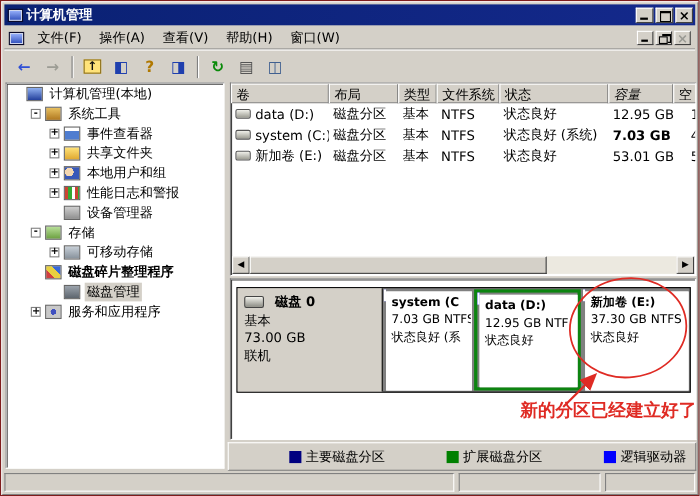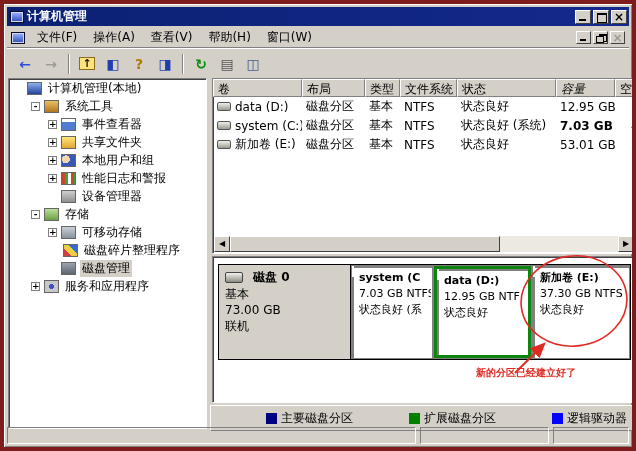--- a/index.html
+++ b/index.html
@@ -1,18 +1,18 @@
 <!DOCTYPE html>
 <html><head>
 <meta charset="utf-8">
 <style>
   html,body{margin:0;padding:0;background:#808080;font-family:"DejaVu Sans",sans-serif;}
   *{box-sizing:border-box;}
   .window{position:relative;width:636px;height:451px;background:#D4D0C8;
-    border:4px solid #7f1d1d;box-shadow:inset 1px 1px 0 #fff, inset -1px -1px 0 #808080;overflow:hidden;}
+    border:1px solid #7f1d1d;box-shadow:inset 1px 1px 0 #fff, inset -1px -1px 0 #808080;overflow:hidden;}
   
   .titlebar{position:absolute;left:3px;top:3px;right:3px;height:19px;
     background:linear-gradient(90deg,#0a2173,#14298c);display:flex;align-items:center;padding:0 2px;}
   .title-icon{width:14px;height:12px;margin:0 3px 0 1px;flex:0 0 auto;
     background:linear-gradient(#9db6ff,#2c4bb8);border:1px solid #0a0a2a;box-shadow:inset 0 0 0 1px #cfd6ee;}
   .title-text{color:#fff;font-weight:bold;font-size:12px;white-space:nowrap;}
   .win-btns{margin-left:auto;display:flex;gap:2px;}
   .cbtn{width:16px;height:14px;background:#D4D0C8;border:1px solid;border-color:#fff #404040 #404040 #fff;
     position:relative;font-size:10px;line-height:11px;text-align:center;color:#000;}
   .g-min::after{content:"";position:absolute;left:3px;right:4px;bottom:2px;border-bottom:2px solid #000;}
@@ -88,21 +88,21 @@
   
   .legend{position:absolute;left:206px;top:401px;width:426px;height:26px;background:#D4D0C8;
     border:1px solid;border-color:#fff #808080 #808080 #fff;display:flex;align-items:center;padding-left:7px;font-size:12px;}
   .legend-item{display:flex;align-items:center;margin-right:8px;white-space:nowrap;padding-left:48px;}
   .legend-sq{width:11px;height:11px;margin-right:4px;flex:0 0 auto;}
   
   .statusbar{position:absolute;left:3px;right:3px;bottom:3px;height:19px;display:flex;gap:4px;align-items:stretch;padding-top:2px;}
   .sb-cell{border:1px solid;border-color:#808080 #fff #fff #808080;flex:0 0 auto;}
   
   .anno-svg{position:absolute;left:0;top:0;width:636px;height:451px;pointer-events:none;z-index:40;}
-  .anno-text{position:absolute;left:472px;top:362px;color:#df2b24;font-size:10px;font-weight:bold;
+  .anno-text{position:absolute;left:472px;top:362px;color:#df2b24;font-size:16px;font-weight:bold;
     white-space:nowrap;z-index:41;pointer-events:none;}
 </style>
 </head>
 <body>
 
 <div class="window">
 
   <div class="titlebar">
     <div class="title-icon"></div>
     <div class="title-text">计算机管理</div>
@@ -200,21 +200,21 @@
       <div class="tree-item" style="padding-left: 22px;">
         <span class="expander">-</span>
         <span class="ti storage-icon"></span>
         <span class="tree-label">存储</span>
       </div>
       <div class="tree-item" style="padding-left: 39px;">
         <span class="expander">+</span>
         <span class="ti removable-storage-icon"></span>
         <span class="tree-label">可移动存储</span>
       </div>
-      <div class="tree-item" style="padding-left: 41px;">
+      <div class="tree-item" style="padding-left: 22px; font-weight: bold;">
         <span class="exp-space"></span>
         <span class="ti disk-defrag-icon"></span>
         <span class="tree-label">磁盘碎片整理程序</span>
       </div>
       <div class="tree-item" style="padding-left: 39px;">
         <span class="exp-space"></span>
         <span class="ti disk-management-icon"></span>
         <span class="tree-label selected">磁盘管理</span>
       </div>
       <div class="tree-item" style="padding-left: 22px;">

